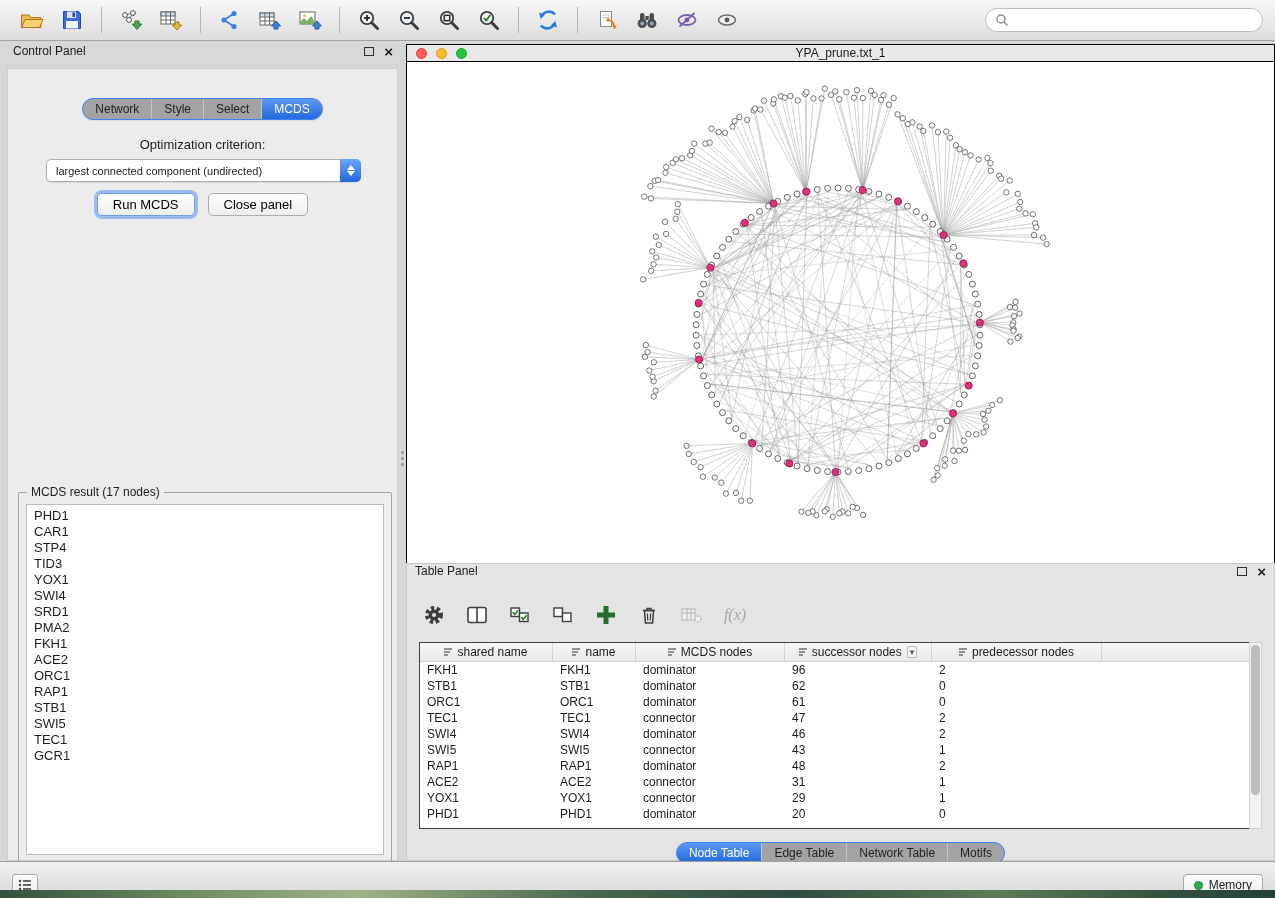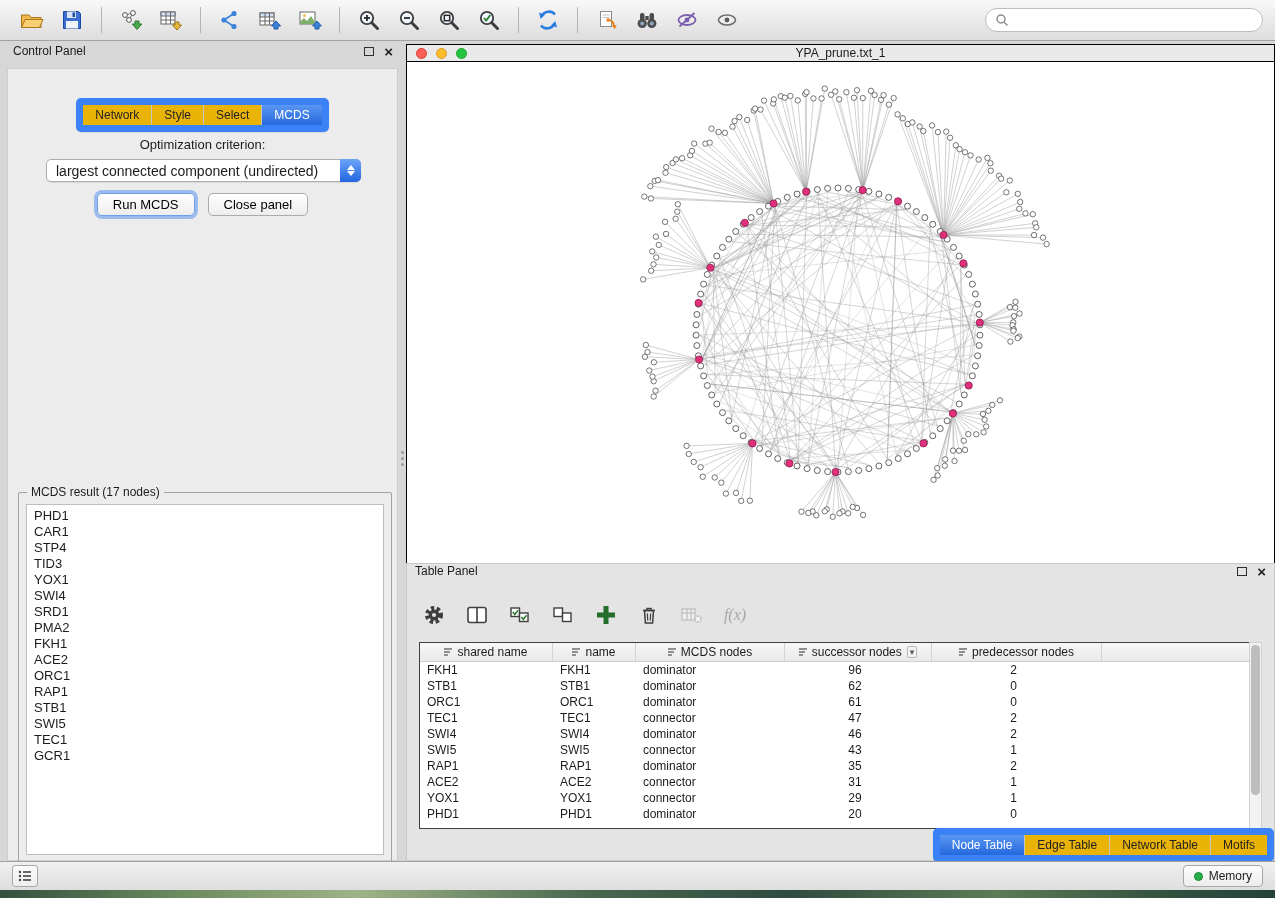--- a/index.html
+++ b/index.html
@@ -13,27 +13,27 @@
   .search-box{margin-left:auto;width:278px;height:24px;background:#fff;border:1px solid #bdbdbd;border-radius:12px;display:flex;align-items:center;padding:0 9px;gap:6px}
   .search-box input{border:none;outline:none;flex:1;font-size:12px;font-family:"Liberation Sans",sans-serif;background:transparent}
 
   
   .control-panel{position:absolute;left:5px;top:44px;width:396px;height:817px}
   .panel-titlebar{height:23px;display:flex;align-items:flex-start;padding:0 8px;font-size:12px}
   .panel-ctrls{margin-left:auto;display:flex;align-items:center;gap:10px}
   .win-float{width:10px;height:9px;border:1.5px solid #2e2e2e;display:inline-block}
   .win-close{font-weight:bold;font-size:15px;line-height:1;color:#1e1e1e}
   .cp-body{position:absolute;left:2px;right:3px;top:24px;bottom:0;background:#ececec;border:1px solid #cdcdcd}
-  .seg{display:inline-flex;background:#eab308;border:7px solid #3b82f6;border-radius:5px;overflow:hidden;box-shadow:0 1px 1px rgba(0,0,0,.08)}
+  .seg{display:inline-flex;background:#a3a3a3;border:1px solid #3b82f6;border-radius:11px;overflow:hidden;box-shadow:0 1px 1px rgba(0,0,0,.08)}
   .seg .tab{padding:3px 12px;font-size:12px;color:#222;border-right:1px solid #c6c6c6;white-space:nowrap}
   .seg .tab:last-child{border-right:none}
   .seg .tab.active{background:linear-gradient(#5b97f2,#2468dd);color:#fff}
   .cp-tabs{position:absolute;top:29px;left:0;right:0;text-align:center}
   .opt-label{position:absolute;top:68px;left:0;right:0;text-align:center;font-size:13px}
-  .popup{position:absolute;top:90px;left:38px;width:315px;height:23px;background:#fff;border:1px solid #aeaeae;border-radius:5px;display:flex;align-items:center;font-size:14px;padding-left:9px;box-shadow:0 1px 1px rgba(0,0,0,.08)}
+  .popup{position:absolute;top:90px;left:38px;width:315px;height:23px;background:#fff;border:1px solid #aeaeae;border-radius:5px;display:flex;align-items:center;font-size:11px;padding-left:9px;box-shadow:0 1px 1px rgba(0,0,0,.08)}
   .popup-cap{position:absolute;right:-1px;top:-1px;bottom:-1px;width:21px;border-radius:0 5px 5px 0;background:linear-gradient(#6ba5f7,#2465df);display:flex;flex-direction:column;align-items:center;justify-content:center;gap:1px}
   .btn-row{position:absolute;top:124px;left:0;right:0;display:flex;justify-content:center;gap:13px}
   .mac-btn{background:linear-gradient(#ffffff,#ededed);border:1px solid #ababab;border-radius:5px;padding:3px 15px;font-size:13px;font-family:"Liberation Sans",sans-serif}
   .mac-btn.focused{box-shadow:0 0 0 3px rgba(100,155,240,.6);border-color:#6f9ee8}
   .groupbox{position:absolute;left:10px;top:423px;width:374px;height:371px;border:1px solid #a2a2a2;border-radius:2px}
   .groupbox legend,.group-legend{position:absolute;top:-8px;left:8px;background:#ececec;padding:0 4px;font-size:12px}
   .mcds-list{position:absolute;left:7px;right:7px;top:11px;bottom:7px;background:#fff;border:1px solid #bdbdbd;overflow:hidden;padding:3px 0}
   .mcds-item{font-size:13px;line-height:16px;padding-left:7px}
 
   
@@ -50,30 +50,30 @@
   .tp-toolbar{position:absolute;left:14px;top:32px;height:38px;display:flex;align-items:center;gap:17px}
   .tp-icbtn{width:26px;height:26px;display:flex;align-items:center;justify-content:center}
   .fx{font-family:"Liberation Serif",serif;font-style:italic;font-size:16px;color:#a6a6a6}
   .tbl{position:absolute;left:12px;top:78px;width:841px;background:#737373;border:1px solid #404040}
   .tbl-head{display:flex;background:linear-gradient(#f7f7f7,#e9e9e9);border-bottom:1px solid #cfcfcf;height:19px}
   .th{display:flex;align-items:center;gap:5px;padding:0 6px;font-size:12px;border-right:1px solid #d3d3d3;overflow:hidden;white-space:nowrap;justify-content:center}
   .tbl-body{height:166px;overflow:hidden;background:#fff}
   .tr{display:flex;height:16px;align-items:center}
   .td{padding:0 7px;font-size:12px;overflow:hidden;white-space:nowrap}
   .c0{width:133px}.c1{width:83px}.c2{width:149px}.c3{width:147px}.c4{width:170px}.c5{flex:1}
-  .td.num{text-align:center;padding-right:14px}
+  .td.num{text-align:left;padding-right:14px}
   .vscroll{position:absolute;right:12px;top:78px;width:13px;height:187px;background:#f2f2f2;border:1px solid #d2d2d2}
   .vthumb{position:absolute;left:1px;right:1px;top:2px;height:150px;background:#bdbdbd;border-radius:6px}
-  .tp-tabs{position:absolute;left:0;right:0;top:264px;text-align:right}
+  .tp-tabs{position:absolute;left:0;right:0;top:278px;text-align:center}
   .sort-ico{display:inline-flex;flex-direction:column;gap:1px}
   .sort-ico i{display:block;height:2px;background:#8f8f8f}
   .sort-dd{font-size:9px;color:#555;border:1px solid #b9b9b9;border-radius:2px;padding:0 2px;background:#f3f3f3;line-height:10px}
 
   
-  .statusbar{position:absolute;left:0;top:861px;width:1275px;height:29px;background:linear-gradient(#f0f0f0,#dedede);border-top:1px solid #a0a0a0;display:flex;align-items:center;padding:12px 12px}
+  .statusbar{position:absolute;left:0;top:861px;width:1275px;height:29px;background:linear-gradient(#f0f0f0,#dedede);border-top:1px solid #a0a0a0;display:flex;align-items:flex-start;padding:12px 12px}
   .list-btn{width:26px;height:22px;border:1px solid #a8a8a8;border-radius:3px;background:linear-gradient(#fdfdfd,#ededed);display:flex;align-items:center;justify-content:center}
   .mem-btn{margin-left:auto;height:22px;border:1px solid #a8a8a8;border-radius:4px;background:linear-gradient(#fdfdfd,#ededed);display:flex;align-items:center;gap:6px;padding:0 10px;font-size:12px}
   .mem-dot{width:9px;height:9px;border-radius:50%;background:#27b04a;border:1px solid #1a8536}
   .wallpaper{position:absolute;left:0;top:890px;width:1275px;height:8px;background:linear-gradient(90deg,#33503f,#6b8a5e 14%,#9fb387 28%,#49684f 46%,#2e4b40 62%,#5d7b55 78%,#31503e 92%,#24413a)}
   svg.ic{display:block}
 </style>
 </head>
 <body>
 
 <div class="toolbar">
@@ -1056,21 +1056,21 @@
           <span class="td c1">SWI5</span>
           <span class="td c2">connector</span>
           <span class="td c3 num">43</span>
           <span class="td c4 num">1</span>
           <span class="td c5"></span>
         </div>
         <div class="tr">
           <span class="td c0">RAP1</span>
           <span class="td c1">RAP1</span>
           <span class="td c2">dominator</span>
-          <span class="td c3 num">35</span>
+          <span class="td c3 num">48</span>
           <span class="td c4 num">2</span>
           <span class="td c5"></span>
         </div>
         <div class="tr">
           <span class="td c0">ACE2</span>
           <span class="td c1">ACE2</span>
           <span class="td c2">connector</span>
           <span class="td c3 num">31</span>
           <span class="td c4 num">1</span>
           <span class="td c5"></span>

